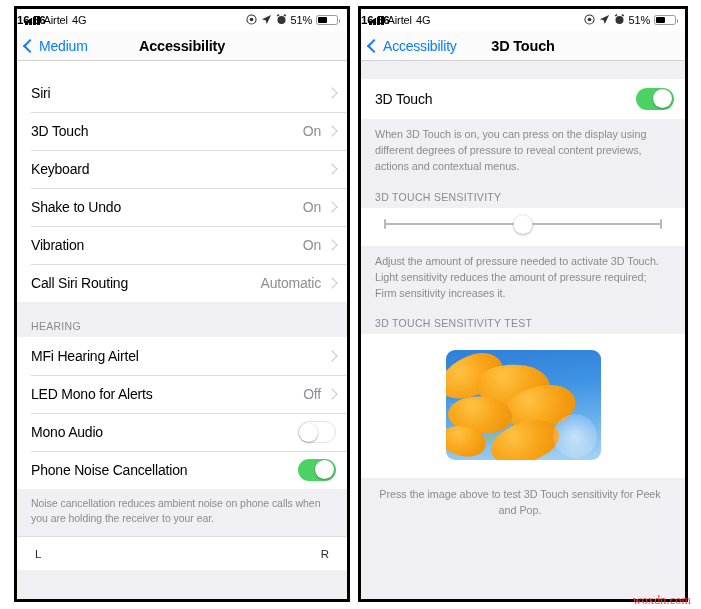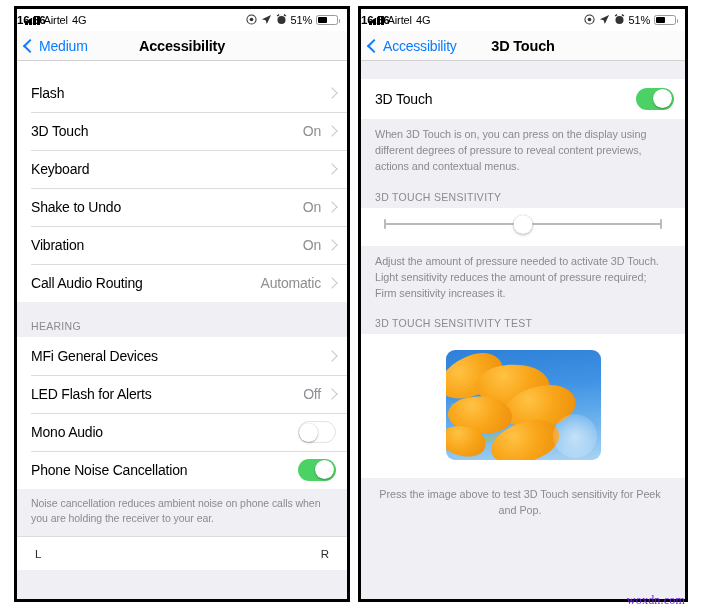--- a/index.html
+++ b/index.html
@@ -366,24 +366,24 @@
   .glow {
     position: absolute;
     width: 44px; height: 44px;
     right: 4px; bottom: 2px;
     background: radial-gradient(circle, rgba(255,255,255,0.55), rgba(255,255,255,0));
     border-radius: 50%;
   }
 
   .watermark {
     position: absolute;
-    right: 16px;
+    right: 10px;
     bottom: 1px;
     font-size: 12px;
-    color: #6d28d9;
+    color: #ef4444;
     letter-spacing: 0.2px;
     font-family: "Liberation Serif", serif;
   }
 </style>
 </head>
 <body>
 
 <div class="stage">
 
   <div class="phone phone-left">
@@ -438,21 +438,21 @@
       <div class="row-clip">
         <div class="row">
           <span class="row-label">Home Button</span>
 
         </div>
       </div>
 
       <div class="group">
 
         <div class="row">
-          <span class="row-label">Flash</span>
+          <span class="row-label">Siri</span>
           <span class="row-value"></span>
           <span class="chev"></span>
         </div>
 
         <div class="row">
           <span class="row-label">3D Touch</span>
           <span class="row-value">On</span>
           <span class="chev"></span>
         </div>
 
@@ -468,40 +468,40 @@
           <span class="chev"></span>
         </div>
 
         <div class="row">
           <span class="row-label">Vibration</span>
           <span class="row-value">On</span>
           <span class="chev"></span>
         </div>
 
         <div class="row">
-          <span class="row-label">Call Audio Routing</span>
+          <span class="row-label">Call Siri Routing</span>
           <span class="row-value">Automatic</span>
           <span class="chev"></span>
         </div>
       </div>
 
       <div class="section-header-wrap">
         <div class="section-header">HEARING</div>
       </div>
 
       <div class="group">
 
         <div class="row">
-          <span class="row-label">MFi General Devices</span>
+          <span class="row-label">MFi Hearing Airtel</span>
           <span class="row-value"></span>
           <span class="chev"></span>
         </div>
 
         <div class="row">
-          <span class="row-label">LED Flash for Alerts</span>
+          <span class="row-label">LED Mono for Alerts</span>
           <span class="row-value">Off</span>
           <span class="chev"></span>
         </div>
 
         <div class="row">
           <span class="row-label">Mono Audio</span>
           <span class="toggle off">
               <span class="knob"></span>
             </span>
         </div>

